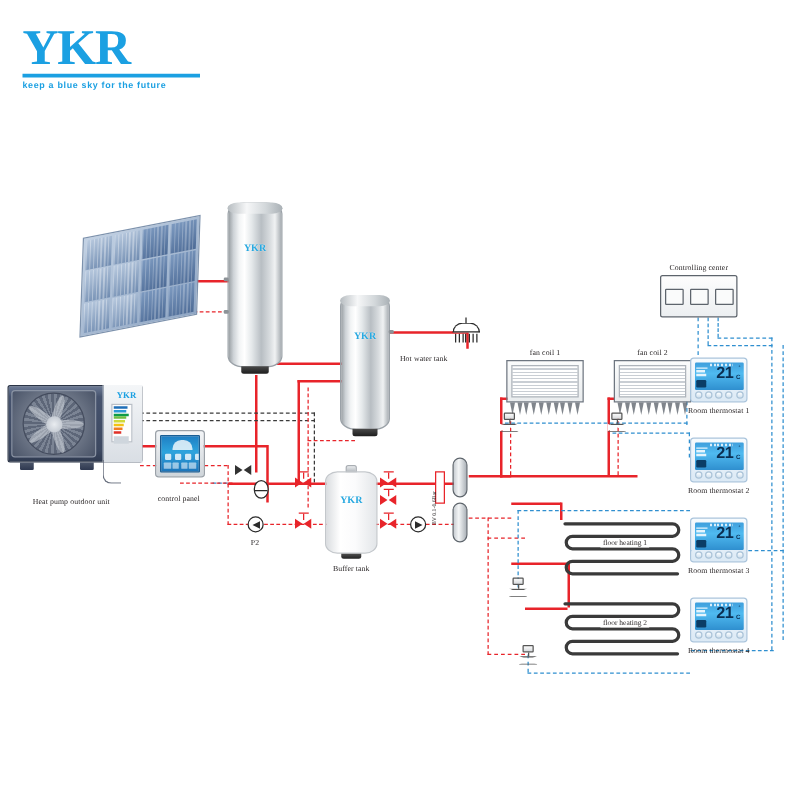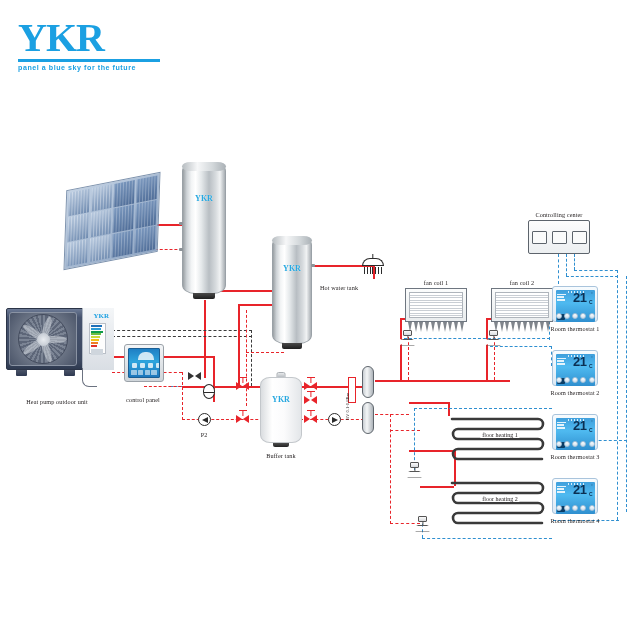--- a/index.html
+++ b/index.html
@@ -133,21 +133,21 @@
   #cc{left:528px;top:220px;width:62px;height:34px;}
   .cc-box{position:absolute;left:0;top:0;width:62px;height:34px;border-radius:2px;
      background:linear-gradient(180deg,#fdfdfd,#eceff1);border:1.6px solid #5d646c;box-sizing:border-box;
      display:flex;align-items:center;justify-content:space-around;}
   .cc-btn{width:13px;height:11px;border:1.4px solid #5d646c;background:#fafbfb;border-radius:1px;}
 
   
   .thermo{position:absolute;width:46px;height:36px;}
   .th-frame{position:absolute;left:0;top:0;width:100%;height:100%;border-radius:3px;
      background:linear-gradient(180deg,#f7fbfe,#dbe9f5);border:1px solid #a9c4dc;box-sizing:border-box;padding:2.5px;}
-  .th-screen{width:100%;height:32px;box-sizing:border-box;border-radius:1px;position:relative;
+  .th-screen{width:100%;height:22px;box-sizing:border-box;border-radius:1px;position:relative;
      background:linear-gradient(180deg,#3f9fdc,#4fbaf0 40%,#2f8fcf);overflow:hidden;}
   .th-temp{position:absolute;right:8px;top:1px;font-family:"Liberation Sans",sans-serif;
      font-weight:bold;font-size:13px;color:#0b2f52;line-height:13px;letter-spacing:-.5px;}
   .th-deg{position:absolute;right:2px;top:2px;font-family:"Liberation Sans",sans-serif;
      font-size:4px;color:#0b2f52;line-height:4px;}
   .th-unit{position:absolute;right:2px;top:9px;font-family:"Liberation Sans",sans-serif;
      font-size:5px;color:#0b2f52;font-weight:bold;}
   .th-left{position:absolute;left:1.5px;top:4px;width:9px;}
   .th-left i{display:block;height:1.6px;background:rgba(255,255,255,.85);margin-bottom:1.4px;}
   .th-top{position:absolute;left:12px;top:1px;width:18px;height:2px;
@@ -211,21 +211,21 @@
      transform-origin:0 0;transform:rotate(-90deg);font-family:"Liberation Serif",serif;}
 </style>
 </head>
 <body>
 
 <div id="stage">
 
   <div id="logo" class="abs">
     <div id="logoTxt">YKR</div>
     <div id="logoBar"></div>
-    <div id="logoTag">panel a blue sky for the future</div>
+    <div id="logoTag">keep a blue sky for the future</div>
   </div>
 
   <div class="p ph abs" style="left:150px;top:224px;width:42px;"></div>
   <div class="dash-h abs" style="left:150px;top:249px;width:42px;"></div>
 
   <div class="pv p abs" style="left:204px;top:300px;height:78px;"></div>
   <div class="p ph abs" style="left:204px;top:290px;width:78px;"></div>
   <div class="pv p abs" style="left:281px;top:290px;height:14px;"></div>
 
   <div class="p ph abs" style="left:312px;top:265px;width:62px;"></div>

